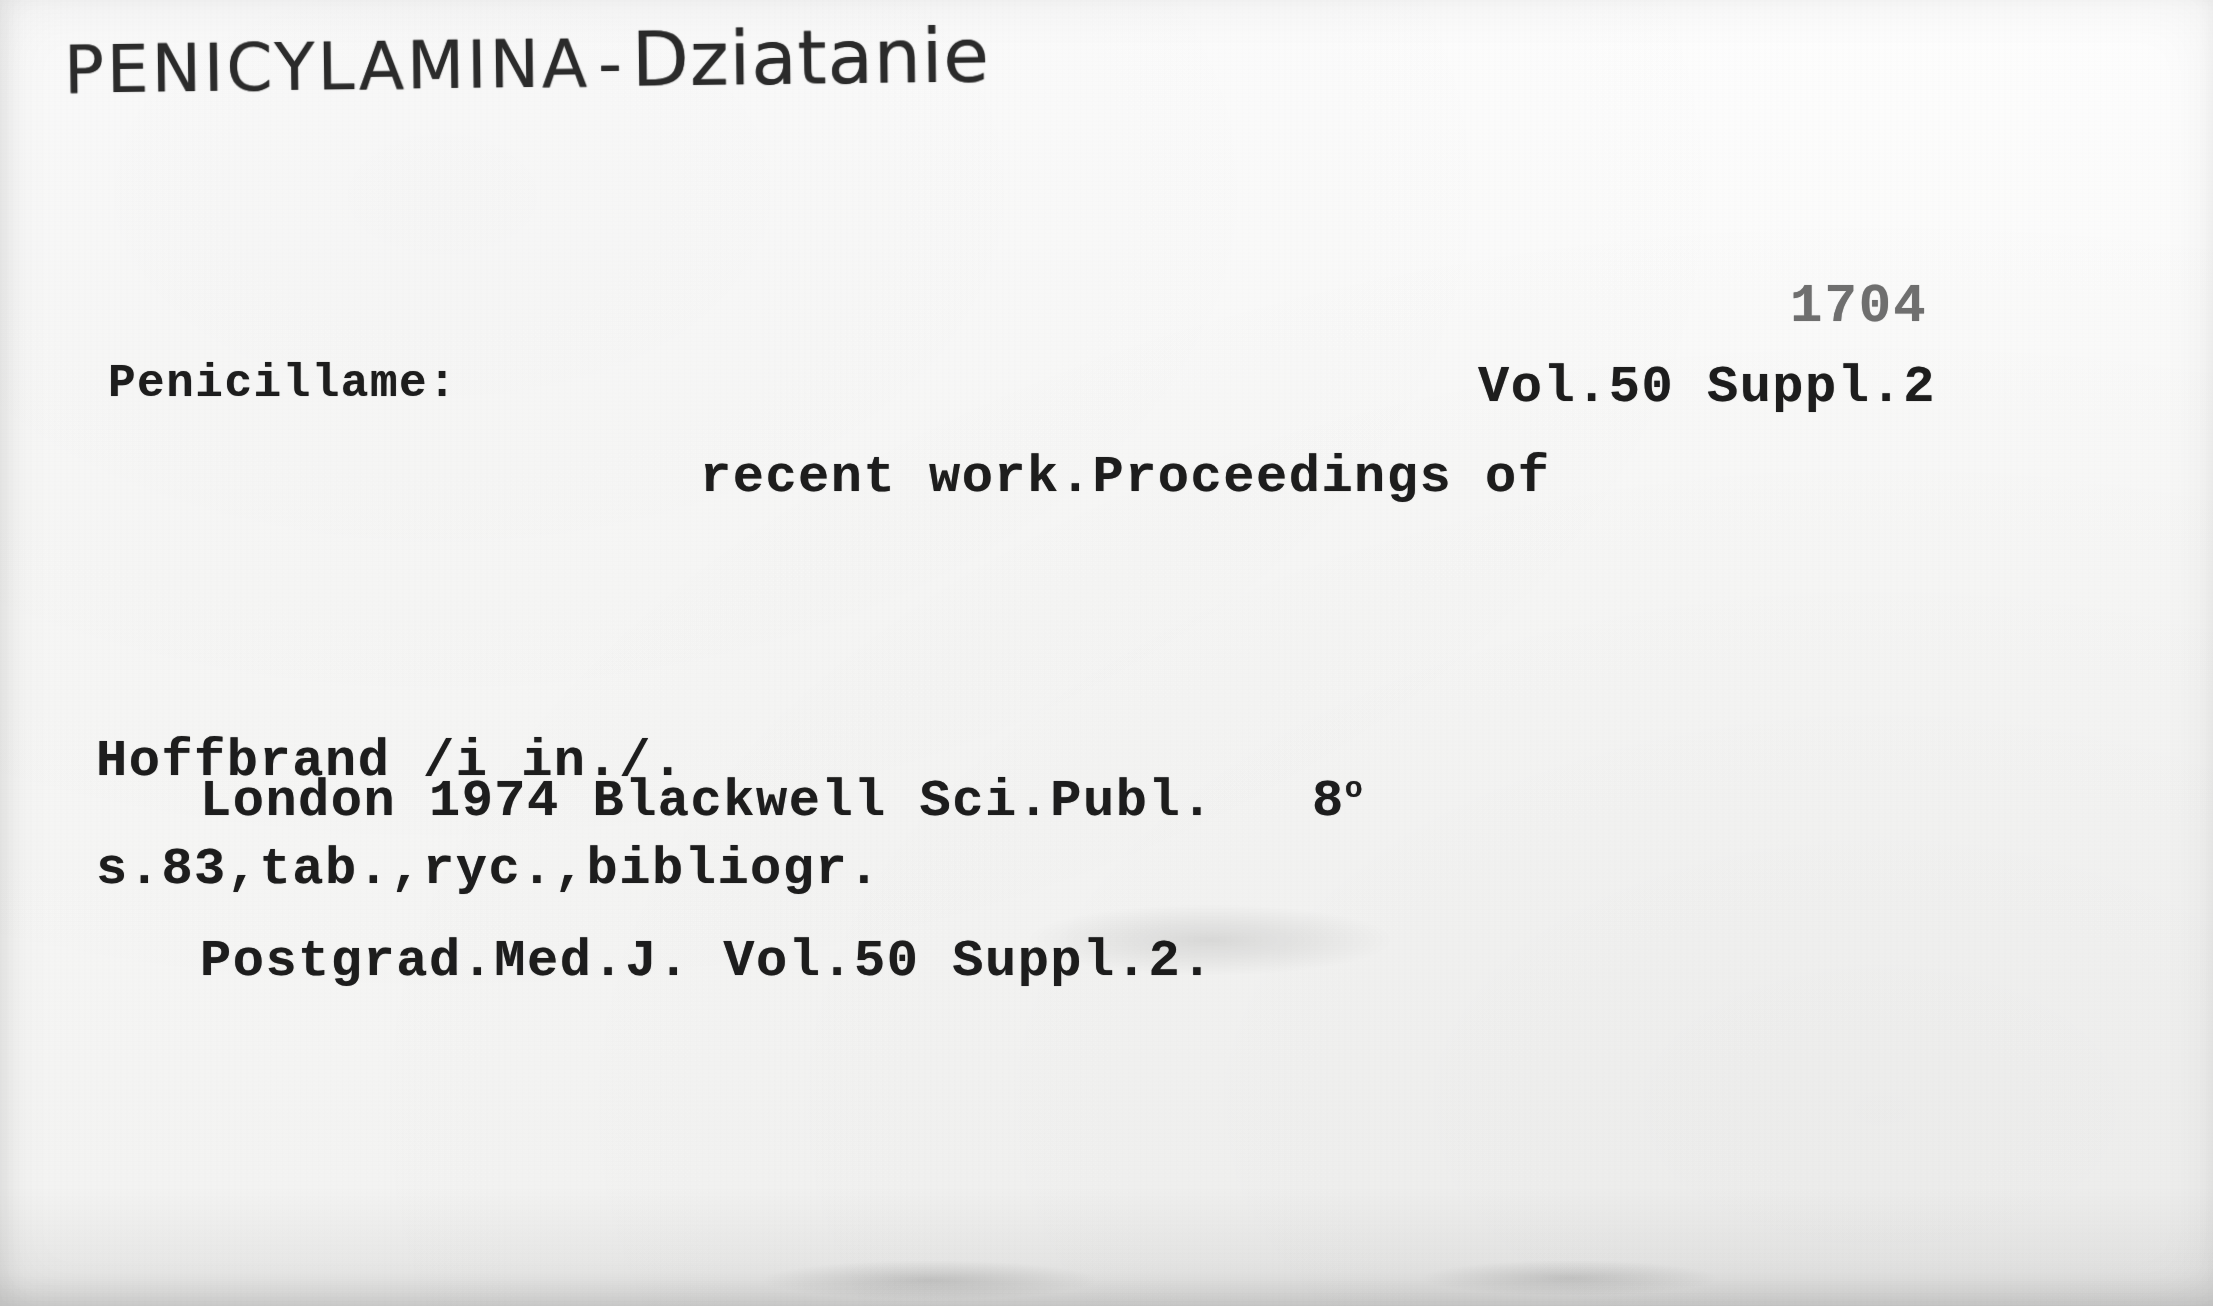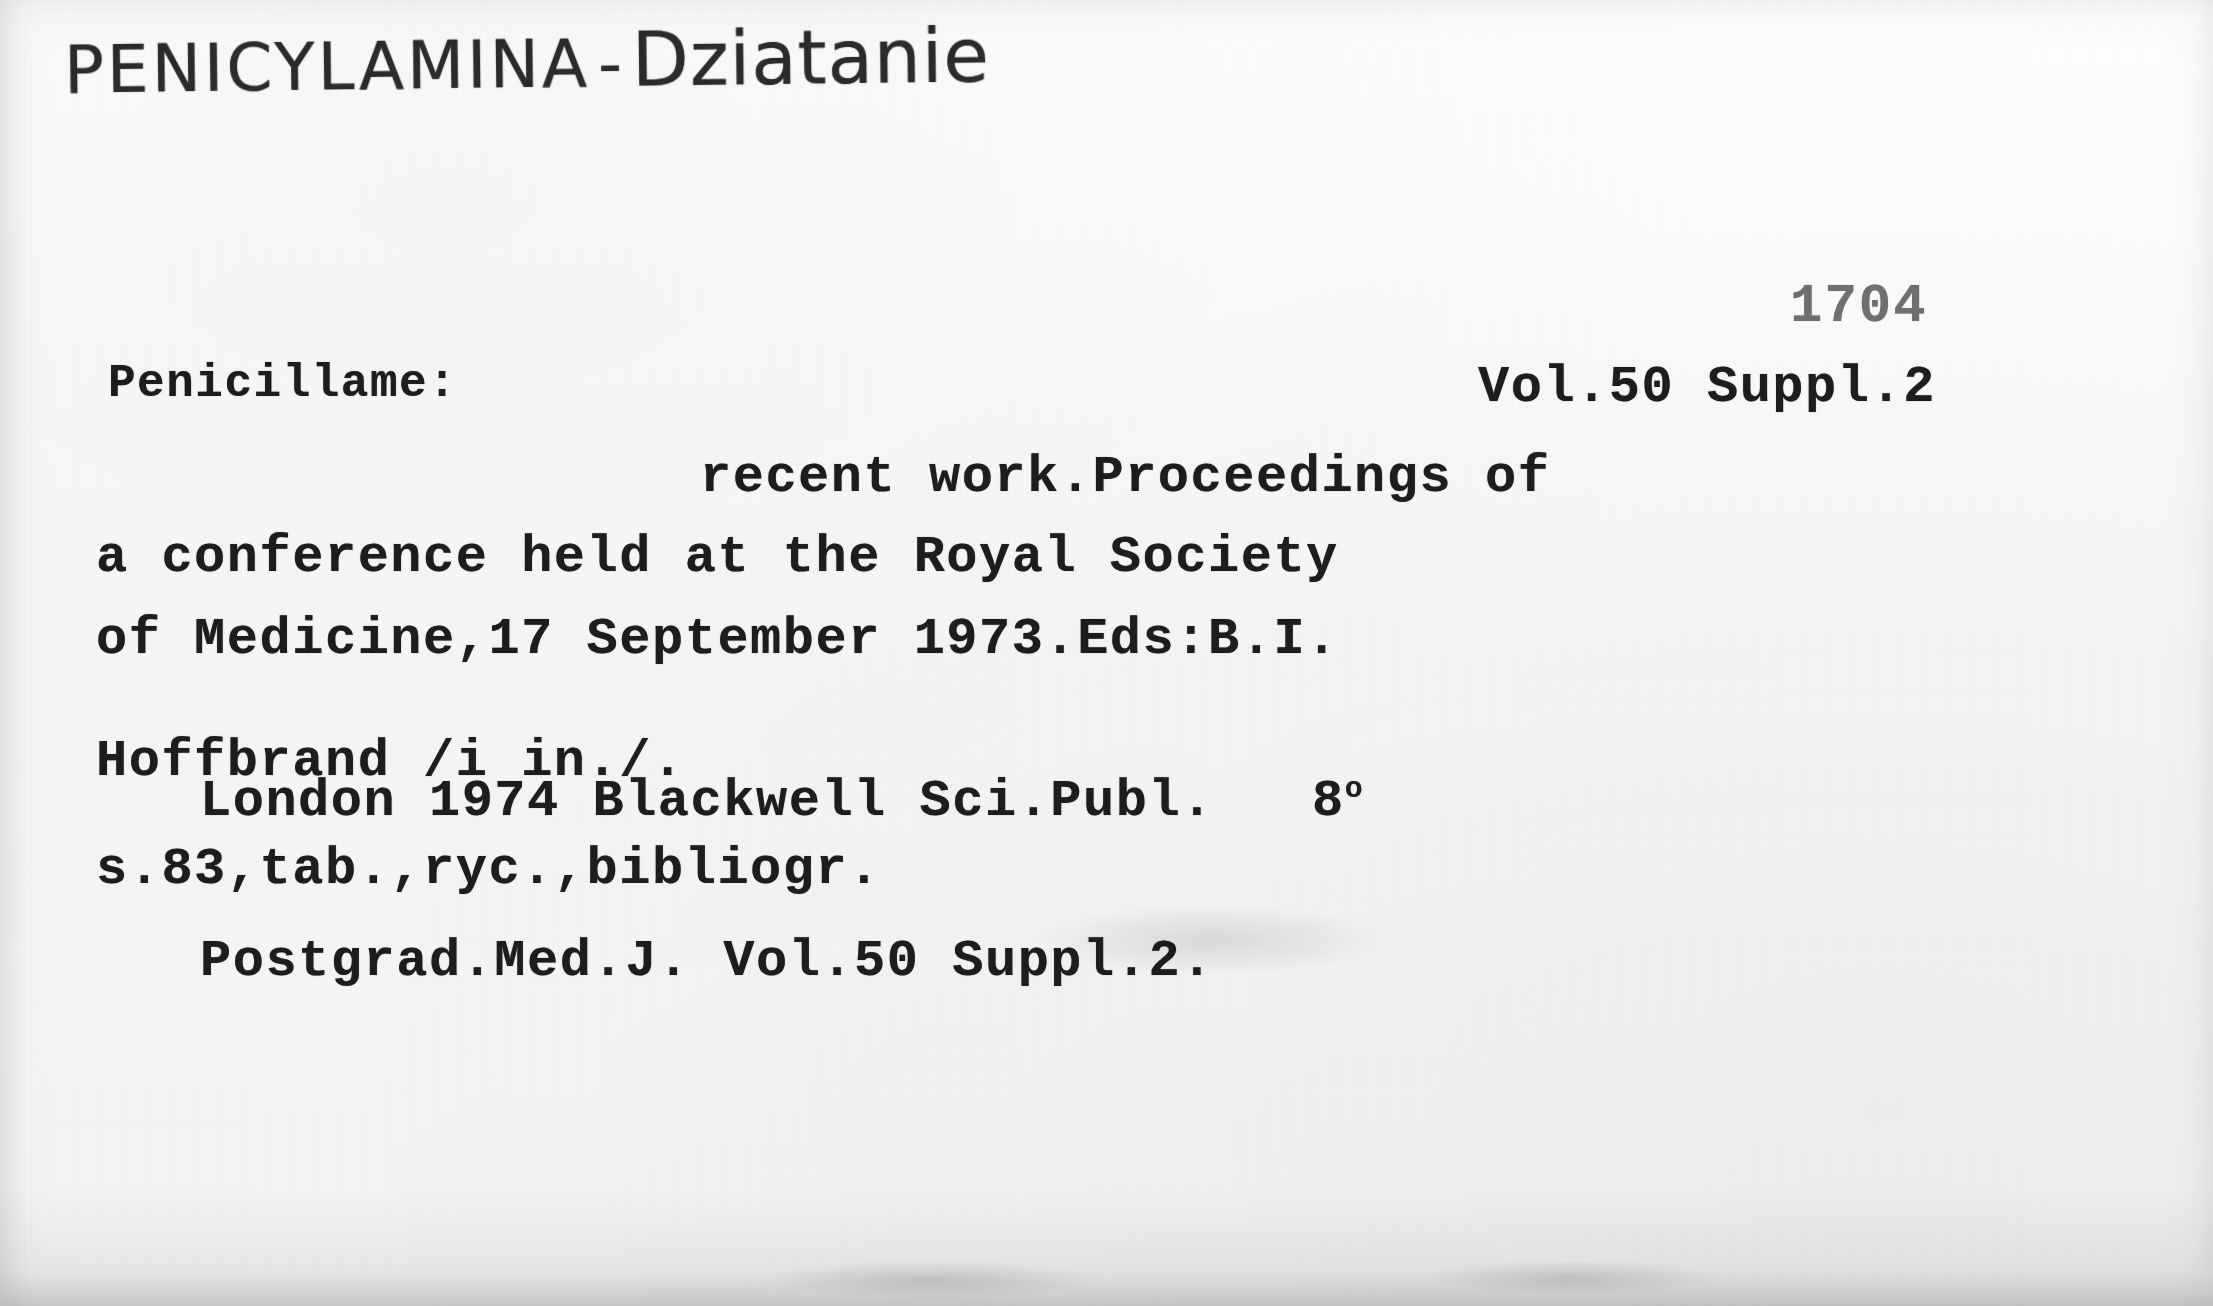--- a/index.html
+++ b/index.html
@@ -179,22 +179,20 @@
 
   <div class="typed">
 
     <div class="corner-num faint">1704</div>
 
     <div class="vol-head">Vol.50 Suppl.2</div>
 
     <div class="l-title">Penicillame:</div>
 
     <div class="tline l1">recent work.Proceedings of</div>
-    <div class="tline l2">a conference held at the Royal Society</div>
-    <div class="tline l3">of Medicine,17 September 1973.Eds:B.I.</div>
     <div class="tline l4">Hoffbrand /i in./.</div>
 
     <div class="tline l5"><span>London 1974 Blackwell Sci.Publ.   8</span><span class="sup">o</span></div>
 
     <div class="tline l6">s.83,tab.,ryc.,bibliogr.</div>
     <div class="tline l7">Postgrad.Med.J. Vol.50 Suppl.2.</div>
   </div>
 
   <div class="smudge-c"></div>
   <div class="smudge-band"></div>

